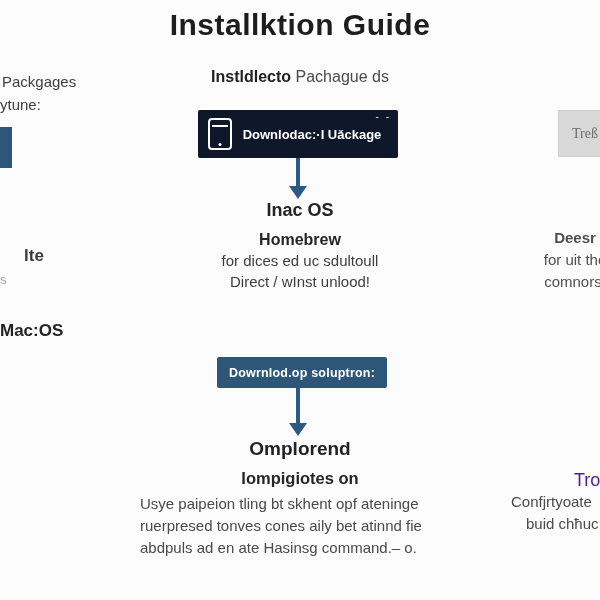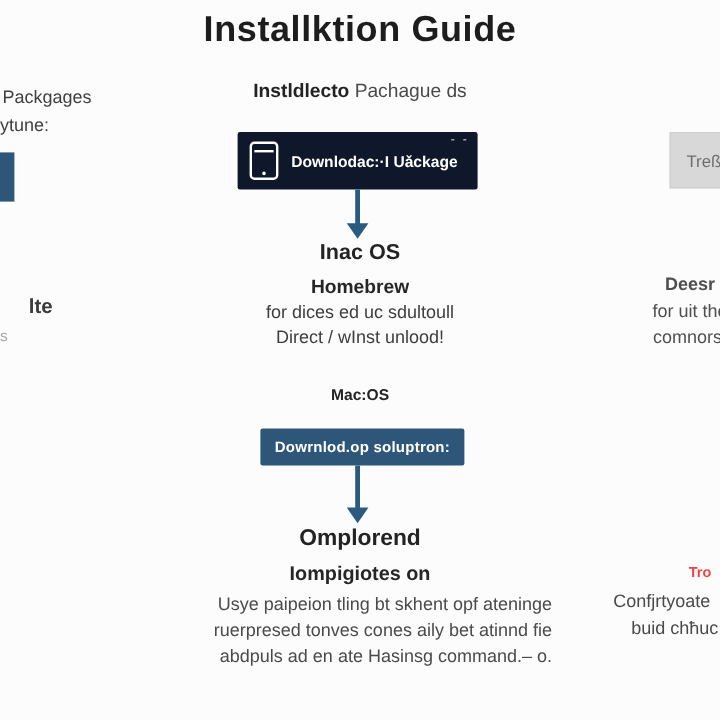--- a/index.html
+++ b/index.html
@@ -36,42 +36,42 @@
   .device-icon::before{content:"";position:absolute;left:2px;right:2px;top:5px;border-top:2px solid #ffffff;}
   .device-icon::after{content:"";position:absolute;bottom:2px;left:50%;transform:translateX(-50%);width:3px;height:3px;background:#ffffff;border-radius:50%;}
   .btn1-corner{position:absolute;top:1px;right:7px;font-size:10px;color:#dfe7ee;letter-spacing:2px;}
   .arrow-line{position:absolute;width:4px;background:#2b5a80;}
   .arrow-head{position:absolute;width:0;height:0;border-left:9px solid transparent;border-right:9px solid transparent;border-top:13px solid #2b5a80;}
   .arrow1-line{left:296px;top:158px;height:29px;}
   .arrow1-head{left:289px;top:186px;}
   .os1{position:absolute;left:0;top:200px;width:600px;text-align:center;font-size:18px;font-weight:bold;color:#232323;}
   .sub1{position:absolute;left:0;top:229px;width:600px;text-align:center;font-size:15px;line-height:21px;color:#3d3d3d;}
   .sub1 .b{font-weight:bold;font-size:16px;color:#262626;}
-  .os2{position:absolute;left:0;top:321px;width:600px;text-align:center;font-size:13px;font-weight:bold;color:#232323;}
+  .os2{position:absolute;left:0;top:321px;width:600px;text-align:left;font-size:17px;font-weight:bold;color:#232323;}
   .btn2{
     position:absolute;left:217px;top:357px;width:170px;height:31px;
     background:#2e5678;border-radius:2px;
     display:flex;align-items:center;justify-content:center;
     color:#fff;font-size:12.5px;font-weight:bold;letter-spacing:0.2px;
   }
   .arrow2-line{left:296px;top:388px;height:36px;}
   .arrow2-head{left:289px;top:423px;}
   .result{position:absolute;left:0;top:438px;width:600px;text-align:center;font-size:19px;font-weight:bold;color:#232323;}
   .center-bottom-bold{position:absolute;left:0;top:469px;width:600px;text-align:center;font-size:16.5px;font-weight:bold;color:#262626;}
-  .center-bottom{position:absolute;left:140px;top:493px;width:320px;text-align:right;font-size:15px;line-height:22px;color:#4a4a4a;}
+  .center-bottom{position:absolute;left:140px;top:493px;width:320px;text-align:left;font-size:15px;line-height:22px;color:#4a4a4a;}
   
   .tray{
     position:absolute;left:558px;top:110px;width:70px;height:47px;
     background:#d8d8d8;border:1px solid #cfcfcf;box-sizing:border-box;
     display:flex;align-items:center;
   }
-  .tray span{margin-left:13px;font-size:14px;color:#6e6e6e;}
+  .tray span{margin-left:13px;font-size:14px;color:#6e6e6e;font-family:Liberation Serif, serif;}
   .right-mid{position:absolute;left:495px;top:227px;width:160px;text-align:center;font-size:15px;line-height:22px;color:#4f4f4f;}
   .right-mid .b{font-weight:600;}
-  .right-bot-bold{position:absolute;left:574px;top:470px;font-size:12px;font-weight:bold;color:#ef4444;}
+  .right-bot-bold{position:absolute;left:574px;top:470px;font-size:18px;font-weight:normal;color:#4c1d95;}
   .right-bot-l1{position:absolute;left:511px;top:493px;font-size:15px;color:#4a4a4a;}
   .right-bot-l2{position:absolute;left:526px;top:515px;font-size:15px;color:#4a4a4a;}
 </style>
 </head>
 <body>
 
 <div class="canvas">
 
   <div class="title">Installktion Guide</div>
 

